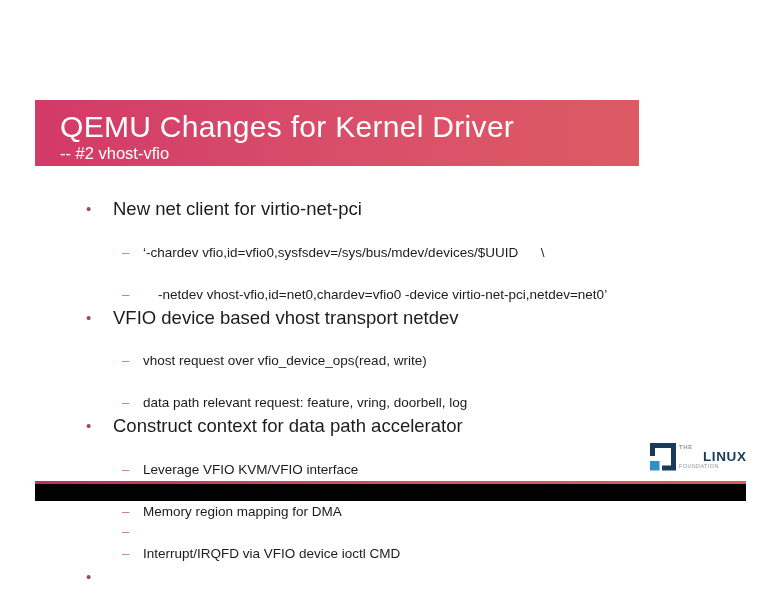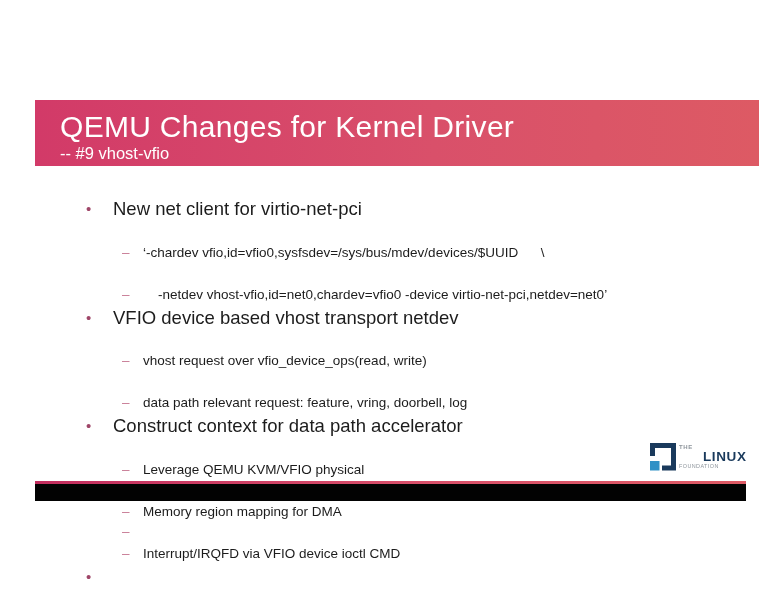--- a/index.html
+++ b/index.html
@@ -8,21 +8,21 @@
     background: #ffffff;
     position: relative;
     font-family: "Liberation Sans", sans-serif;
     overflow: hidden;
   }
 
   
   .title-band {
     position: absolute;
     left: 35px; top: 100px;
-    width: 724px; height: 66px;
+    width: 604px; height: 66px;
     background: linear-gradient(90deg, #d23a68 0%, #d9506a 55%, #dd5a64 100%);
   }
   .title-band h1 {
     margin: 0;
     padding: 10px 0 0 25px;
     font-size: 30px;
     line-height: 33px;
     font-weight: 400;
     letter-spacing: 0.3px;
     color: #ffffff;
@@ -89,21 +89,21 @@
     background: #020202;
   }
 </style>
 </head>
 <body>
 
 <div>
 
   <header class="title-band">
     <h1>QEMU Changes for Kernel Driver</h1>
-    <div class="subtitle">-- #9 vhost-vfio</div>
+    <div class="subtitle">-- #2 vhost-vfio</div>
   </header>
 
   <main class="content">
 
     <div class="line l1">
       <span class="marker">•</span>
       <span class="text">New net client for virtio-net-pci</span>
     </div>
     <div class="line l2">
       <span class="marker">–</span>
@@ -126,21 +126,21 @@
       <span class="marker">–</span>
       <span class="text">data path relevant request: feature, vring, doorbell, log</span>
     </div>
 
     <div class="line l1">
       <span class="marker">•</span>
       <span class="text">Construct context for data path accelerator</span>
     </div>
     <div class="line l2">
       <span class="marker">–</span>
-      <span class="text">Leverage QEMU KVM/VFIO physical</span>
+      <span class="text">Leverage VFIO KVM/VFIO interface</span>
     </div>
     <div class="line l2">
       <span class="marker">–</span>
       <span class="text">Memory region mapping for DMA</span>
     </div>
     <div class="line l2">
       <span class="marker">–</span>
     </div>
     <div class="line l2">
       <span class="marker">–</span>

